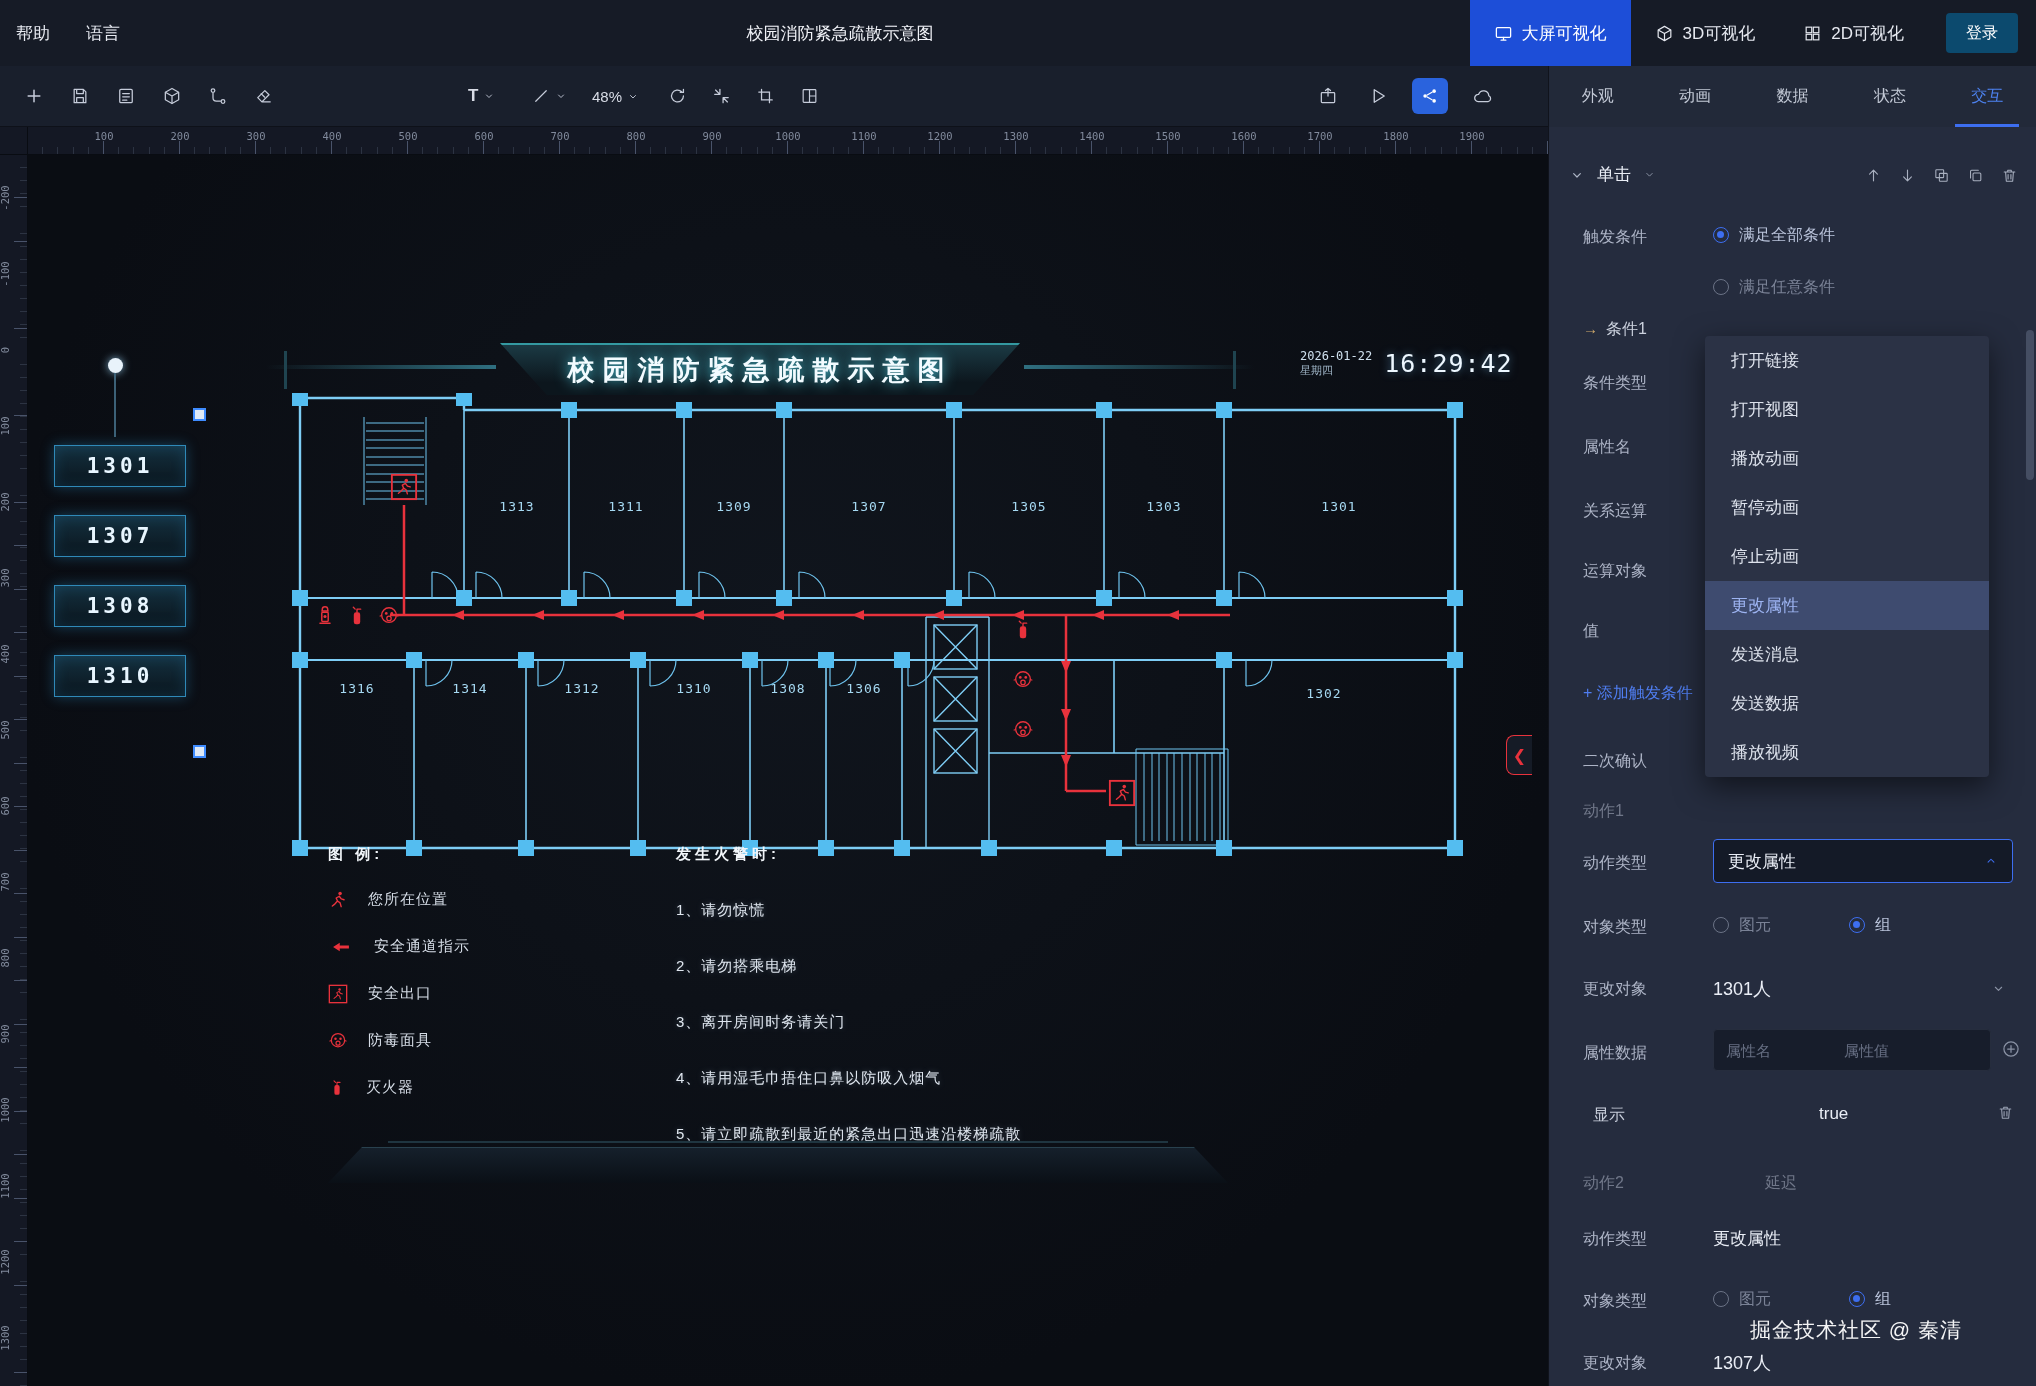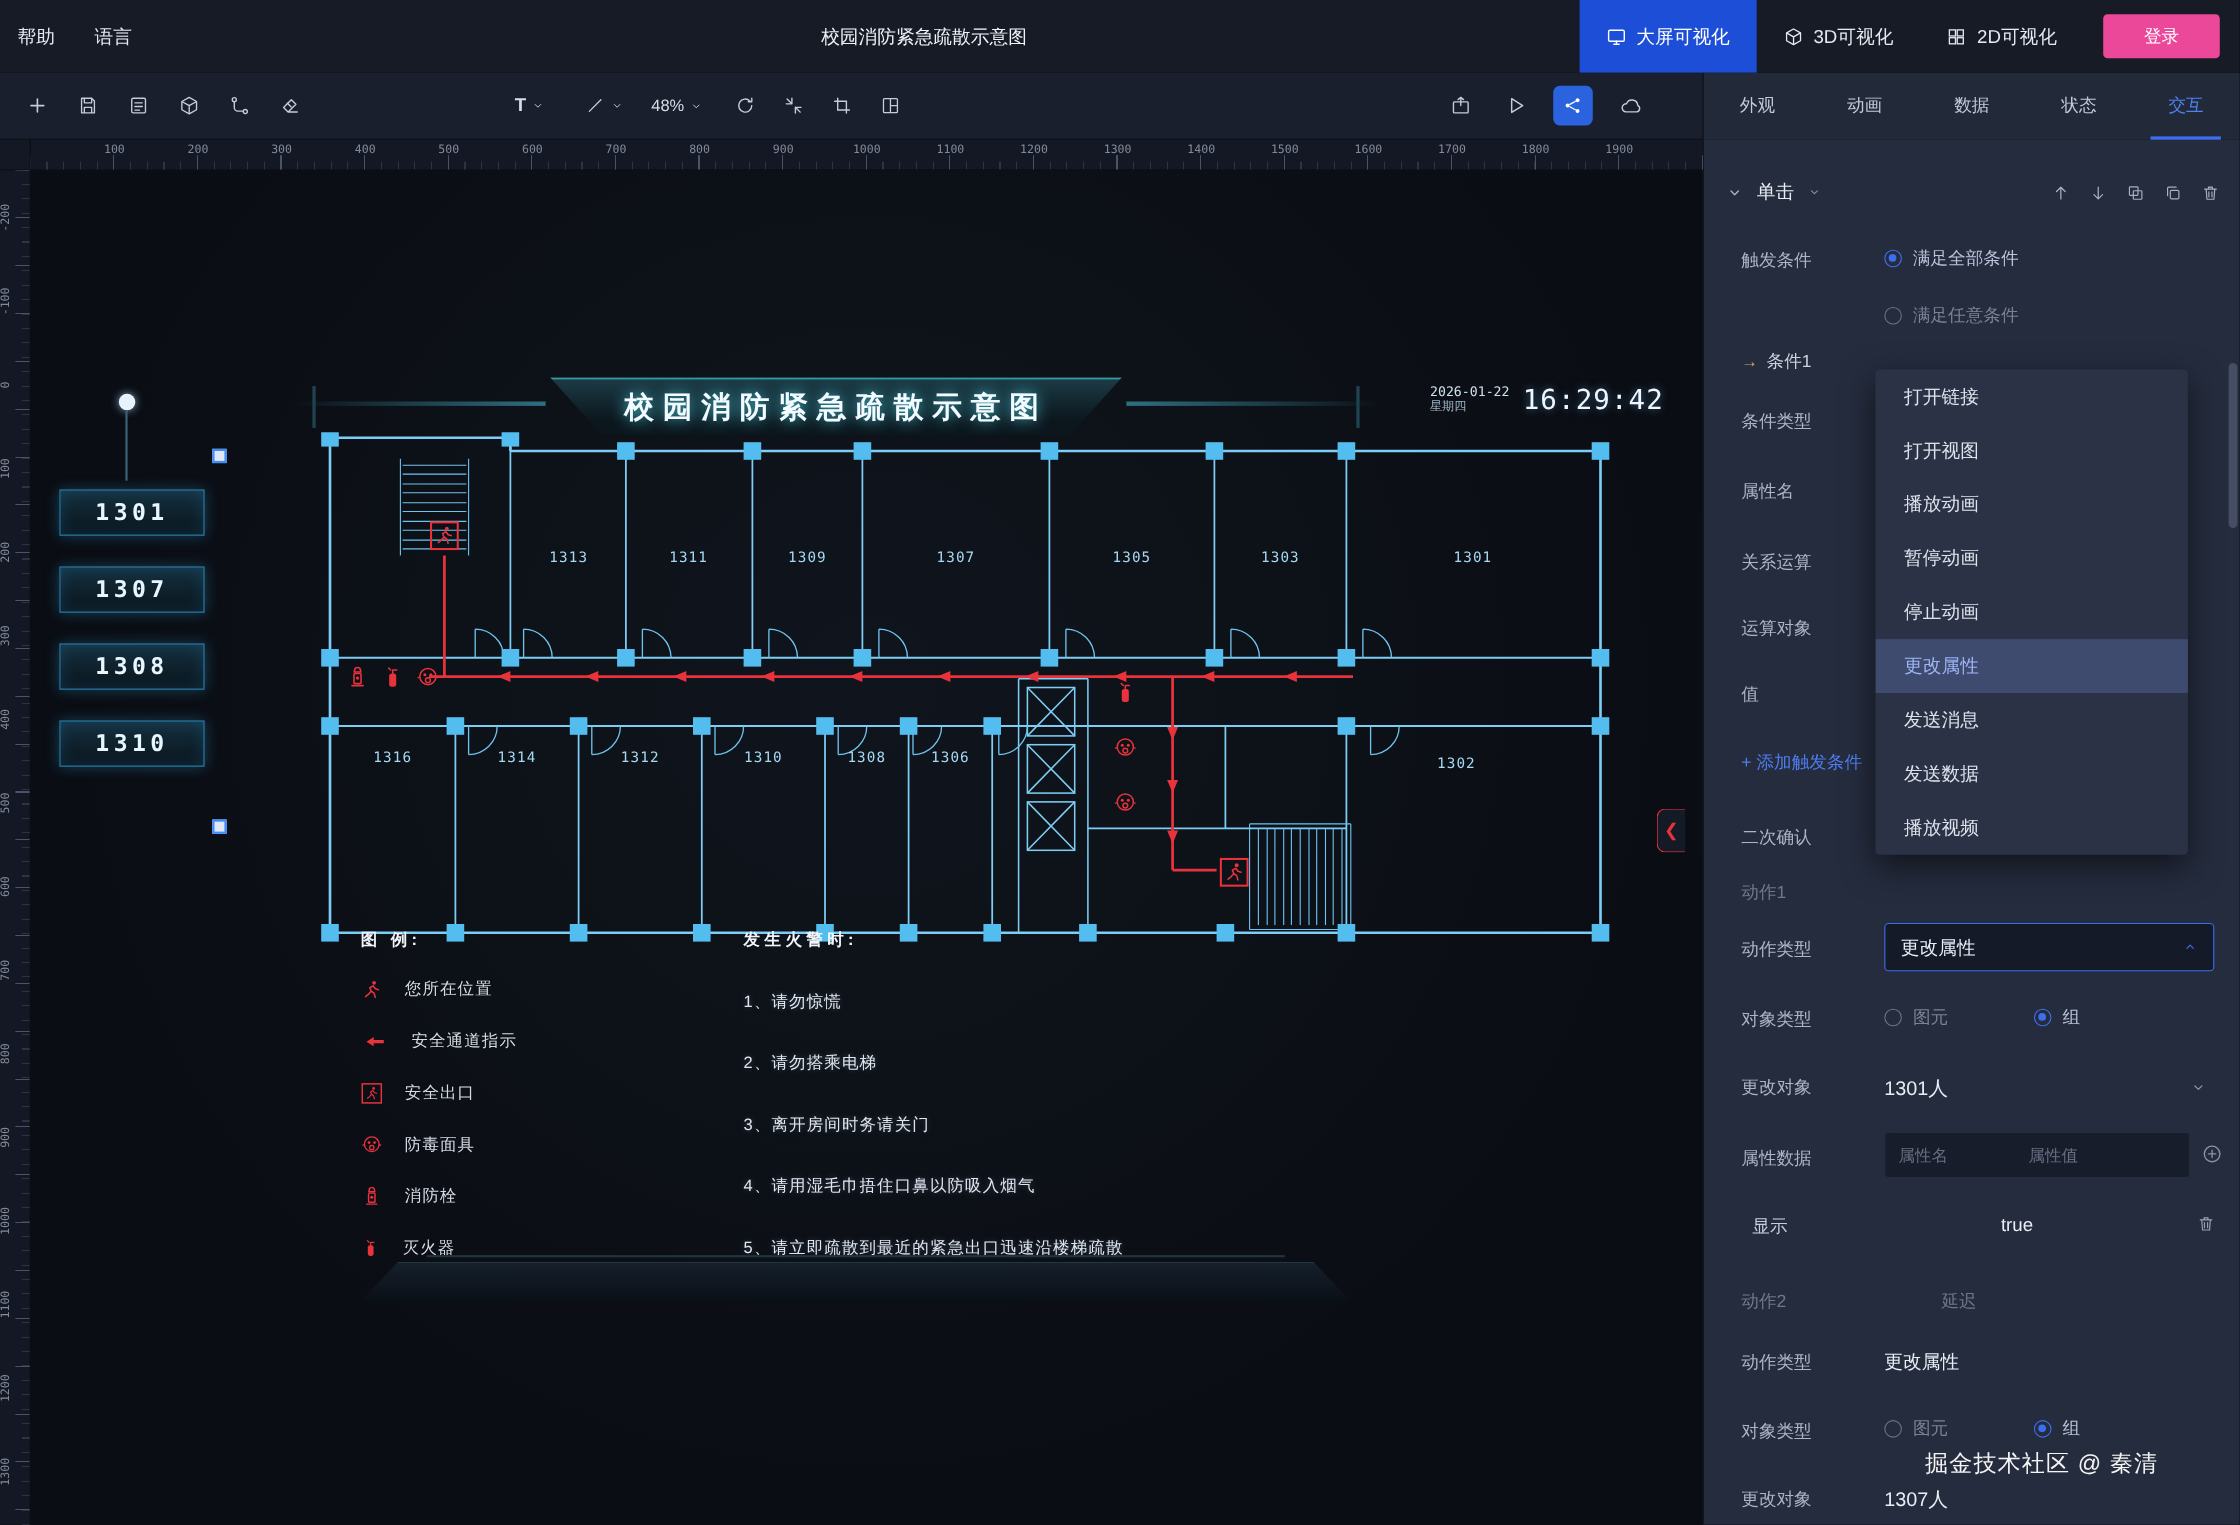--- a/index.html
+++ b/index.html
@@ -5,21 +5,21 @@
 *{margin:0;padding:0;box-sizing:border-box}
 html,body{width:2036px;height:1386px;overflow:hidden;background:#0b0e14;font-family:"Liberation Sans","DejaVu Sans",sans-serif}
 
 
 #topbar{position:absolute;left:0;top:0;width:2036px;height:66px;background:#161b26;color:#e8ebf2;z-index:30}
 .top-link{position:absolute;top:0;height:66px;display:flex;align-items:center;font-size:17px;color:#e6e9f0}
 #top-title{position:absolute;left:640px;top:0;width:400px;height:66px;display:flex;align-items:center;justify-content:center;font-size:17px;color:#f1f3f8}
 #top-right{position:absolute;right:0;top:0;height:66px;display:flex;align-items:center}
 .top-viz{height:66px;display:flex;align-items:center;gap:9px;padding:0 24px;font-size:17px;color:#e6e9f0;cursor:pointer}
 .top-viz.active{background:#1d4ed8;color:#fff}
-#login-btn{margin:0 18px;width:106px;height:40px;background:#ec4899;border-radius:4px;display:flex;align-items:center;justify-content:center;font-size:16px;color:#fff;cursor:pointer}
+#login-btn{margin:0 18px;width:72px;height:40px;background:#0c4a6e;border-radius:4px;display:flex;align-items:center;justify-content:center;font-size:16px;color:#fff;cursor:pointer}
 
 
 #toolbar{position:absolute;left:0;top:66px;width:1548px;height:61px;background:#191f2c;border-bottom:1px solid #0e1119;z-index:25}
 .tbi{position:absolute;top:50%;transform:translateY(-50%);color:#c6ccda;display:flex;align-items:center;gap:5px}
 .tbi .tool-letter{font-size:17px;font-weight:bold;color:#d8dce6}
 .tbi .tool-zoomtext{font-size:15px;color:#d8dce6}
 .tbi.blue-chip{width:36px;height:36px;background:#2a63dd;border-radius:6px;justify-content:center;color:#fff}
 
 
 #tabsbar{position:absolute;left:1548px;top:66px;width:488px;height:61px;background:#222939;display:flex;border-left:1px solid #10131c;z-index:25}
@@ -581,26 +581,20 @@
           </svg>
           <span class="lg-label">安全出口</span>
         </div>
       <div class="lg-row">
           <svg width="20" height="20">
             <use href="#g-mask"></use>
           </svg>
           <span class="lg-label">防毒面具</span>
         </div>
       <div class="lg-row">
-          <svg width="20" height="20">
-            <use href="#g-hydrant"></use>
-          </svg>
-          <span class="lg-label">消防栓</span>
-        </div>
-      <div class="lg-row">
           <svg width="18" height="18">
             <use href="#g-ext"></use>
           </svg>
           <span class="lg-label">灭火器</span>
         </div>
     </div>
   </div>
 
   <div id="alarm-block">
     <div class="sec-title">发生火警时:</div>

